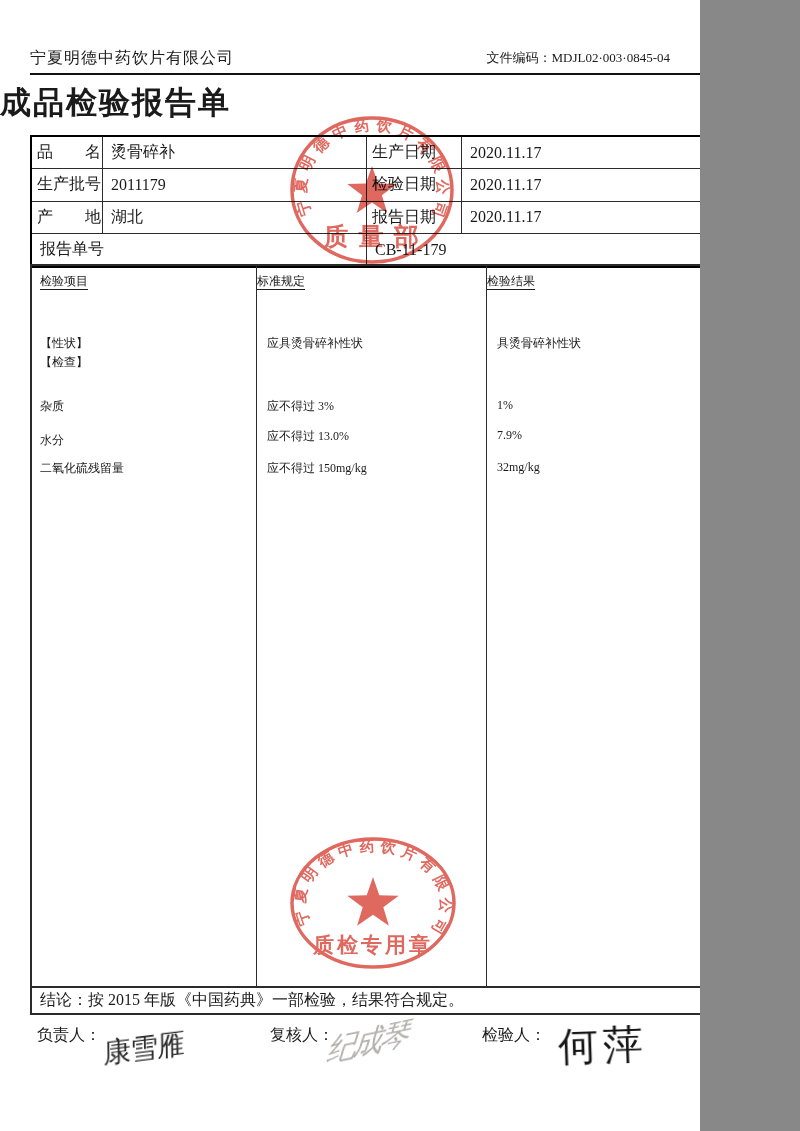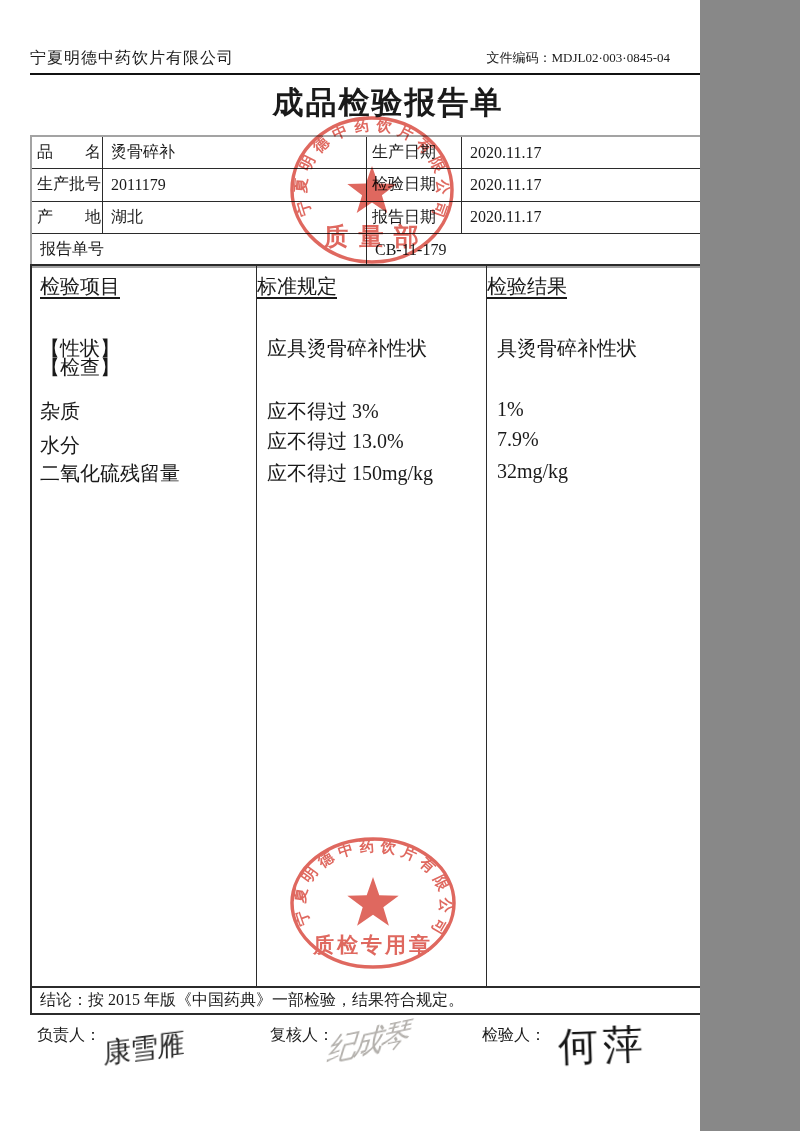--- a/index.html
+++ b/index.html
@@ -10,45 +10,45 @@
     font-family:"Liberation Serif","DejaVu Serif",serif;
     color:#1a1a1a;
     overflow:hidden;
   }
   
   .hdr-company{position:absolute;left:30px;top:48px;font-size:16px;letter-spacing:1px;}
   .hdr-code{position:absolute;right:30px;top:49px;font-size:13px;}
   .hdr-rule{position:absolute;left:30px;top:73px;width:740px;height:0;border-top:2px solid #111;}
   .doc-title{
     position:absolute;left:0;top:82px;width:776px;
-    text-align:center;font-size:31px;font-weight:700;letter-spacing:2px;
+    font-size:31px;font-weight:700;letter-spacing:2px;
   }
   
   .info-table{
     position:absolute;left:30px;top:135px;width:684px;
     display:grid;
     grid-template-columns:71px 264px 95px 254px;
     grid-template-rows:repeat(4,32.25px);
-    border:2px solid #a3a3a3;
+    border:2px solid #000000;
     box-sizing:border-box;
     font-size:16px;
   }
   .info-table .cell{
     display:flex;align-items:center;
     border-right:1.5px solid #2b2b2b;border-bottom:1.5px solid #2b2b2b;
     padding:0 8px;white-space:nowrap;overflow:hidden;box-sizing:border-box;
   }
   .info-table .cell.lab{padding:0 5px;}
   .info-table .cell.lastcol{border-right:none;}
   .info-table .span2a{grid-column:1/3;border-bottom:none;}
   .info-table .span2b{grid-column:3/5;border-right:none;border-bottom:none;}
   
   .insp-table{
     position:absolute;left:30px;top:264px;width:684px;height:724px;
-    border:2px solid #2b2b2b;box-sizing:border-box;font-size:20px;
+    border:2px solid #2b2b2b;box-sizing:border-box;font-size:12px;
   }
   .insp-col{position:absolute;top:0;height:100%;box-sizing:border-box;}
   .insp-col.c1{left:0;width:225px;border-right:1.5px solid #2b2b2b;}
   .insp-col.c2{left:225px;width:230px;border-right:1.5px solid #2b2b2b;}
   .insp-col.c3{left:455px;width:227px;}
   .insp-head{
     position:absolute;top:7px;left:0;width:100%;
     text-align:left;text-decoration:underline;text-underline-offset:4px;
   }
   .insp-head.left{text-align:left;padding-left:8px;width:auto;}

